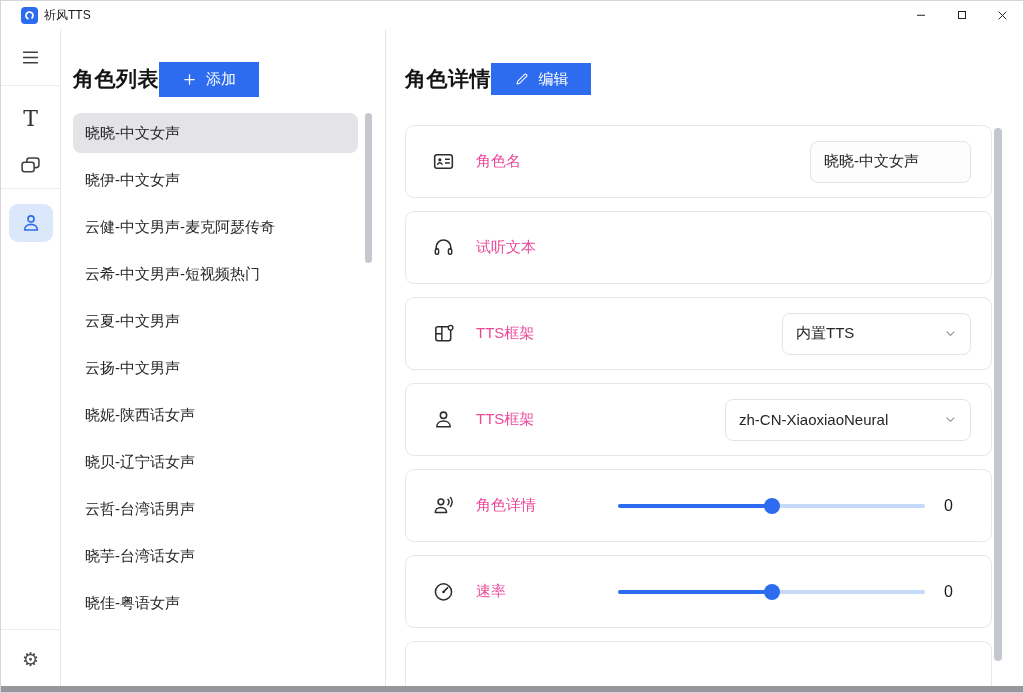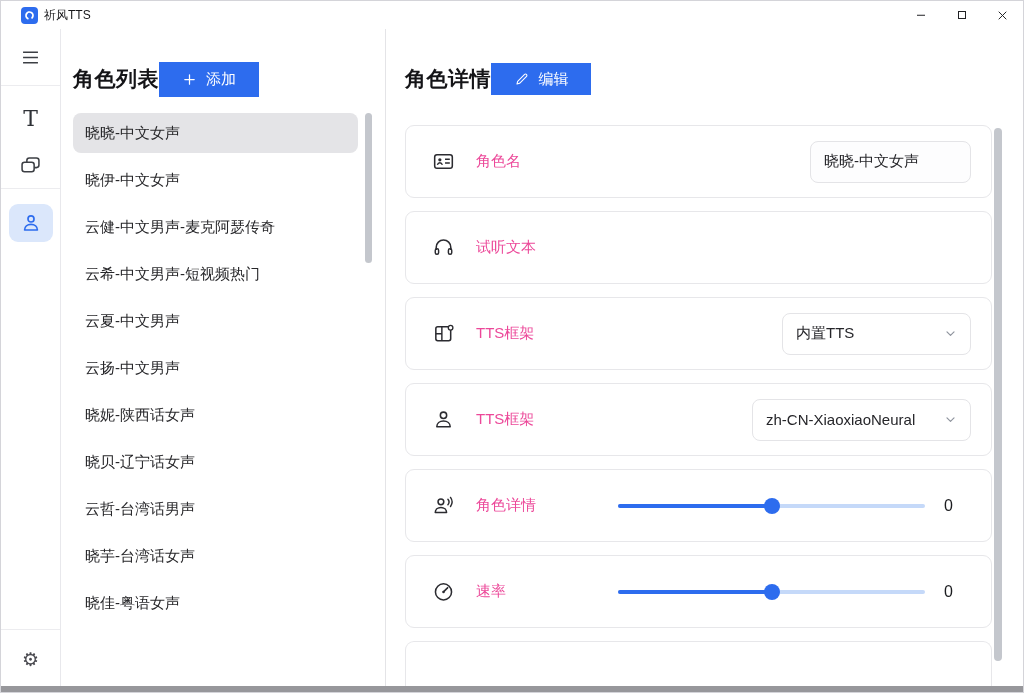--- a/index.html
+++ b/index.html
@@ -65,21 +65,21 @@
   .field-label{font-size:15px;color:#ec4899;margin-left:21px;}
   .right-box{margin-left:auto;display:flex;align-items:center;}
   .value-box{height:42px;box-sizing:border-box;border:1px solid #e4e4e7;border-radius:8px;
              background:#fdfdfe;display:flex;align-items:center;padding:0 13px;
              font-size:15px;color:#26262a;}
   .name-box{width:161px;}
   .preview-input{width:181px;background:#fff;}
   .preview-btn{width:99px;height:42px;margin-left:13px;gap:10px;}
   .select-box{justify-content:space-between;background:#fff;cursor:pointer;}
   .fw-select{width:189px;}
-  .model-select{width:219px;}
+  .model-select{width:246px;}
   .chev{color:#8f949e;margin-left:10px;display:flex;align-items:center;}
 
   
   .slider-wrap{position:absolute;left:212px;top:50%;transform:translateY(-50%);
                width:307px;height:20px;cursor:pointer;}
   .slider-track{position:absolute;left:0;right:0;top:8px;height:4px;border-radius:2px;background:#c5d9f9;}
   .slider-fill{position:absolute;left:0;top:8px;height:4px;border-radius:2px;background:#2d6cee;}
   .slider-thumb{position:absolute;top:2px;width:16px;height:16px;border-radius:50%;
                 background:#2d6cee;transform:translateX(-8px);}
   .slider-value{position:absolute;right:38px;top:50%;transform:translateY(-50%);

